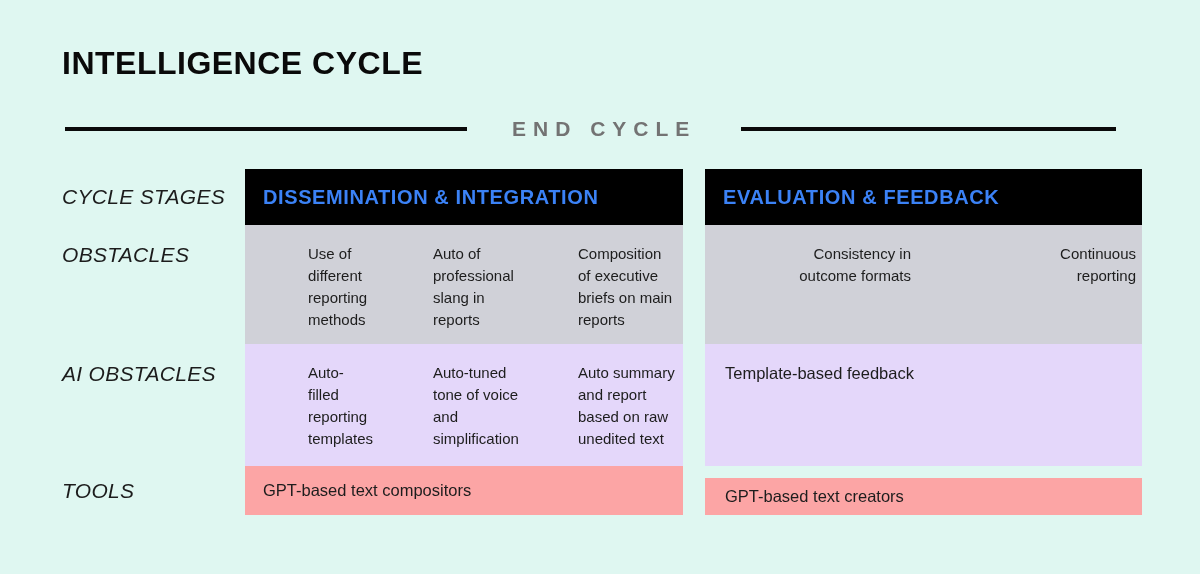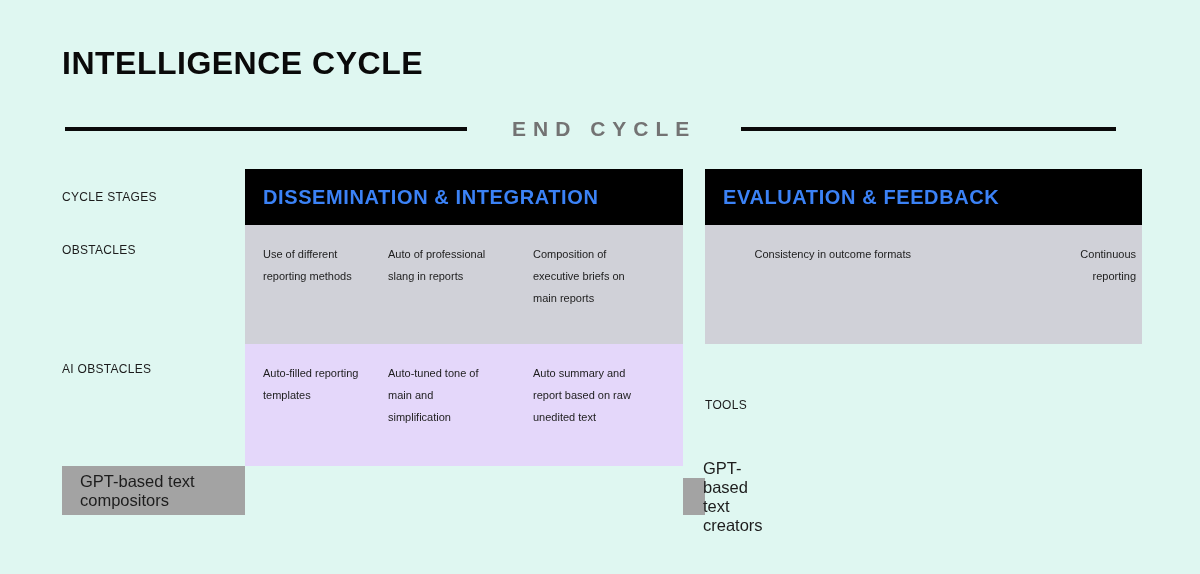--- a/index.html
+++ b/index.html
@@ -47,44 +47,45 @@
   }
 
   .table-grid {
     display: grid;
     grid-template-columns: 183px 438px 22px 437px;
     grid-template-rows: 56px 119px 122px 49px;
     margin: 26px 58px 0 62px;
   }
 
   .row-label {
-    font-size: 12px;
+    font-size: 21px;
     letter-spacing: 0.3px;
     color: #1c1c1c;
+    font-style: italic;
   }
   .row-label.center { display: flex; align-items: center; }
   .row-label.top { padding-top: 18px; }
 
   .gap-cell { background: transparent; }
 
   .header-cell {
     background: #000000;
     color: #3b82f6;
     display: flex;
     align-items: center;
     padding-left: 18px;
     font-size: 20px;
     font-weight: bold;
     letter-spacing: 0.6px;
   }
 
   .obstacles-cell { background: #d0d1d8; }
   .solutions-cell { background: #e4d7fa; }
   .tools-cell {
-    background: #a3a3a3;
+    background: #fca5a5;
     display: flex;
     align-items: center;
     padding-left: 18px;
     font-size: 16.5px;
   }
 
   .cell-grid-3 {
     display: grid;
     grid-template-columns: 125px 145px 1fr;
     height: 100%;
@@ -92,22 +93,23 @@
   }
   .cell-grid-2 {
     display: grid;
     grid-template-columns: 212px 1fr;
     height: 100%;
     box-sizing: border-box;
     text-align: right;
   }
   .cell-item {
     padding: 18px 6px 0 18px;
-    font-size: 11px;
+    font-size: 15px;
     line-height: 22px;
+    margin-left: 45px;
   }
   .cell-item.pad20 { padding-left: 20px; }
   .cell-item span { display: inline-block; }
   .w96  span { max-width: 96px; }
   .w100 span { max-width: 100px; }
   .w108 span { max-width: 108px; }
   .w158 span { max-width: 158px; }
   .single-item {
     padding: 18px 6px 0 20px;
     font-size: 16.5px;
@@ -147,25 +149,28 @@
       <div class="cell-grid-2">
         <div class="cell-item pad20 w158"><span>Consistency in outcome formats</span></div>
         <div class="cell-item w100"><span>Continuous reporting</span></div>
       </div>
     </div>
 
     <div class="row-label top">AI OBSTACLES</div>
     <div class="solutions-cell">
       <div class="cell-grid-3">
         <div class="cell-item w96"><span>Auto-filled reporting templates</span></div>
-        <div class="cell-item w100"><span>Auto-tuned tone of main and simplification</span></div>
+        <div class="cell-item w100"><span>Auto-tuned tone of voice and simplification</span></div>
         <div class="cell-item w108"><span>Auto summary and report based on raw unedited text</span></div>
       </div>
     </div>
     <div class="gap-cell"></div>
+    <div class="solutions-cell">
+      <div class="single-item">Template-based feedback</div>
+    </div>
 
     <div class="row-label center">TOOLS</div>
     <div class="tools-cell">GPT-based text compositors</div>
     <div class="gap-cell"></div>
     <div class="tools-cell" style="padding-left:20px;margin-top:12px;">GPT-based text creators</div>
 
   </div>
 </div>
 
 </body></html>

